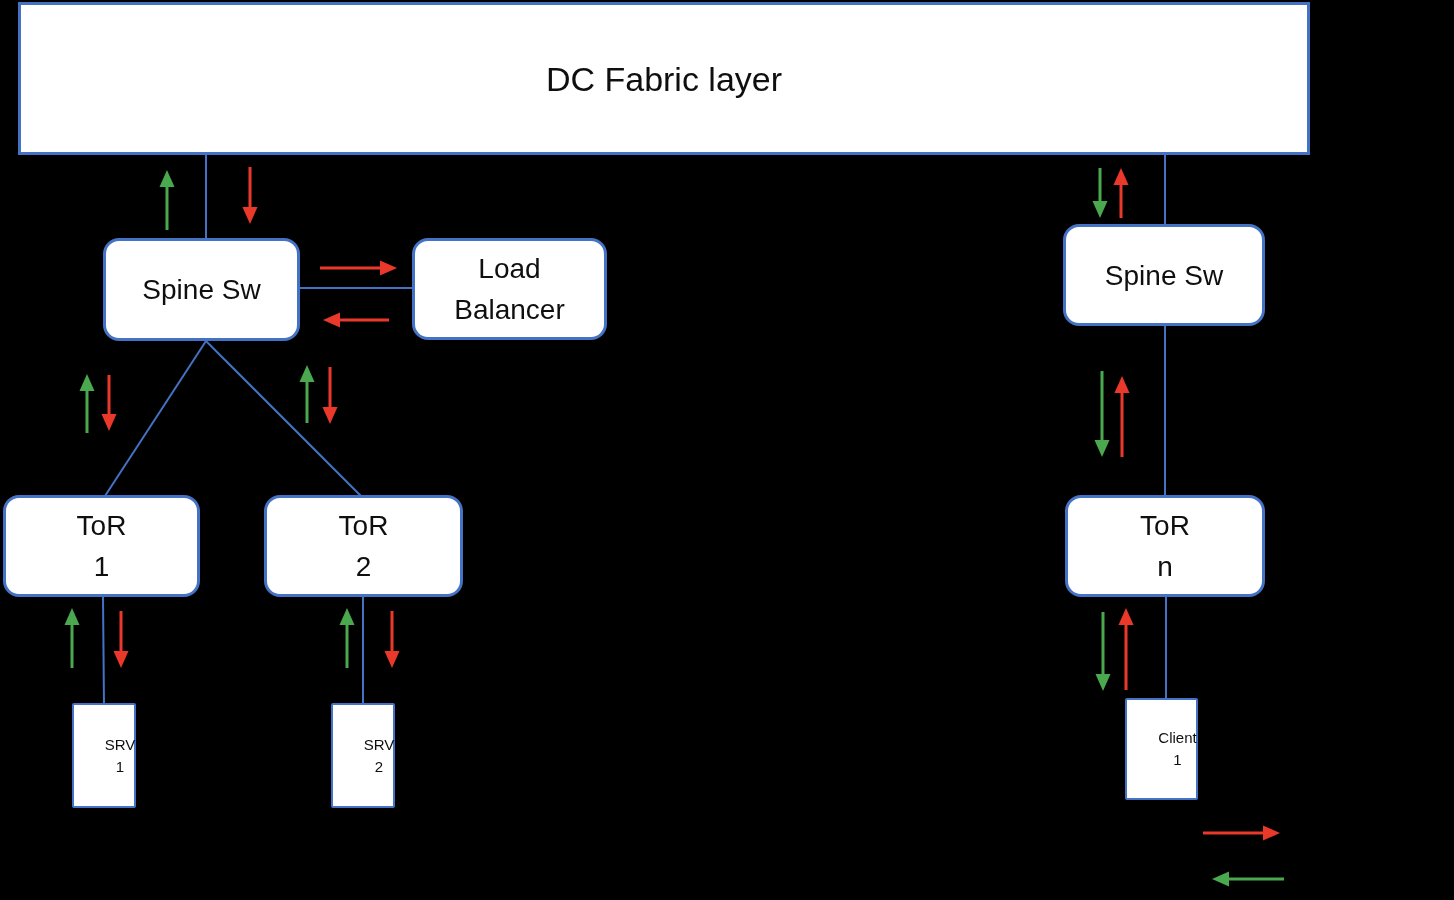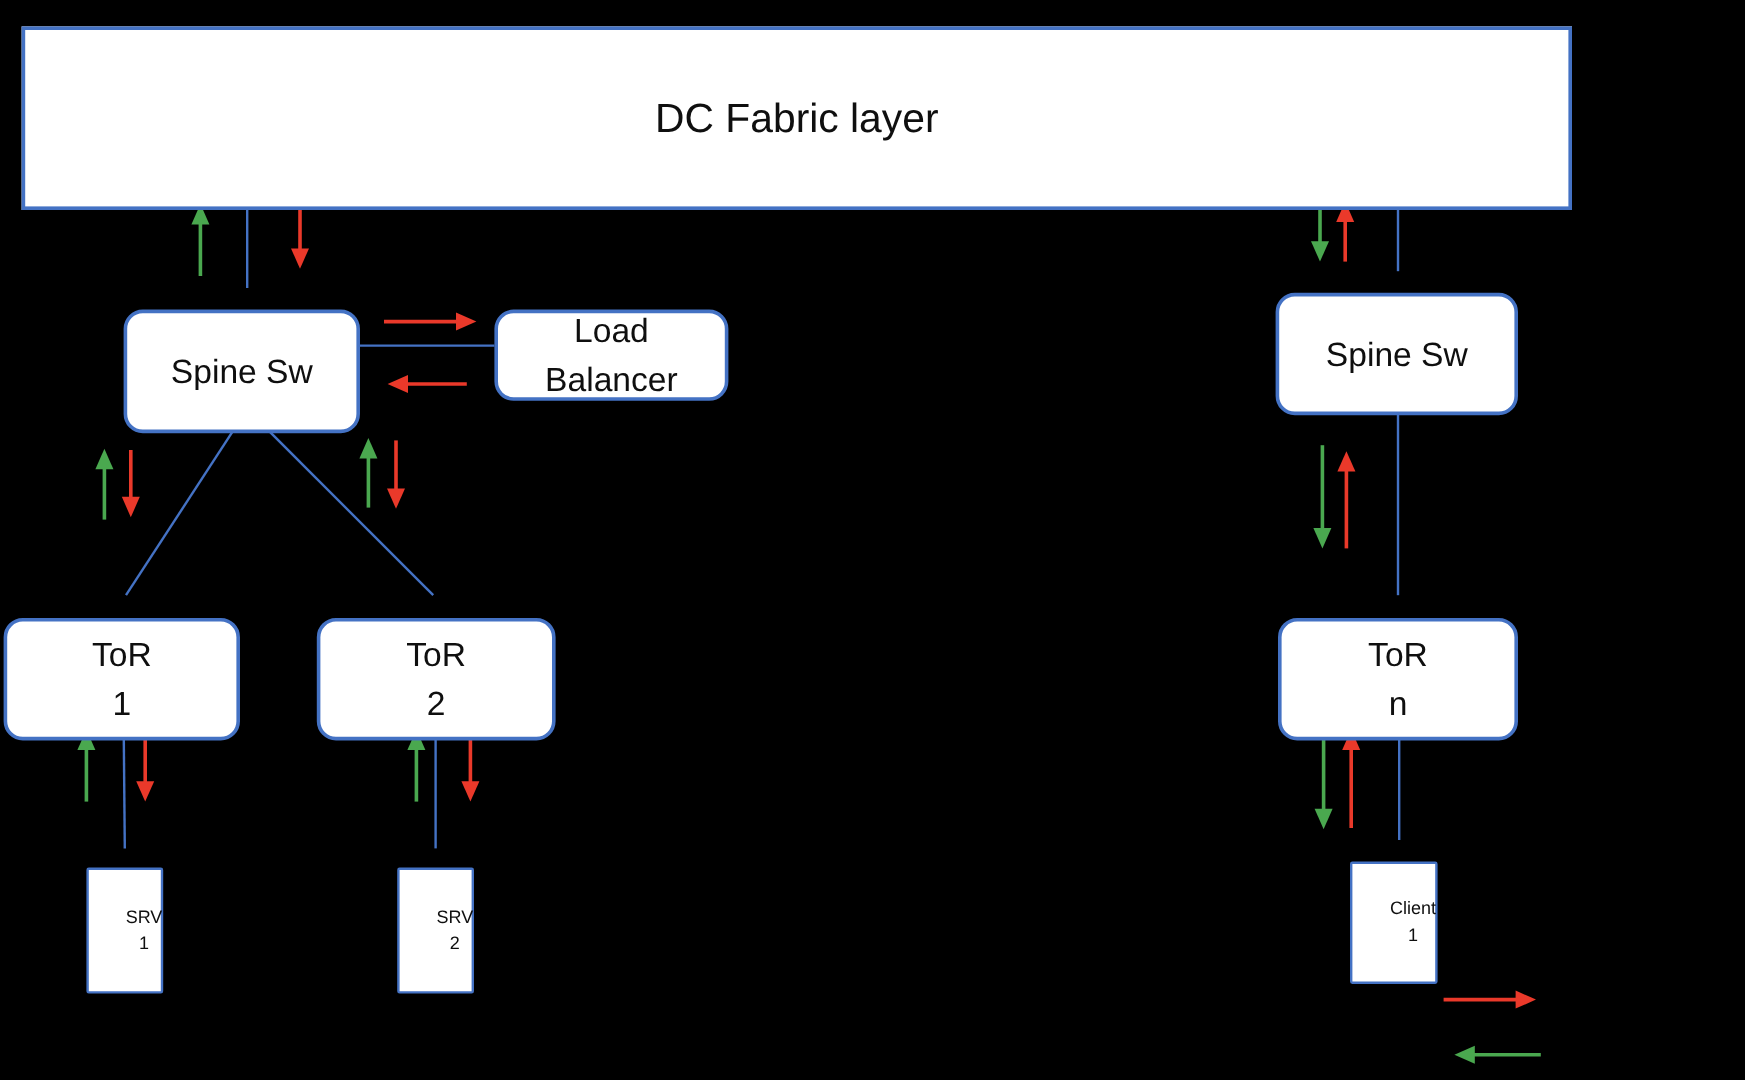--- a/index.html
+++ b/index.html
@@ -19,31 +19,31 @@
   .wires{position:absolute;left:0;top:0;z-index:1;}
   .wire{stroke:var(--connector);stroke-width:2;fill:none;}
   .shaft-green{stroke:var(--flow-green);stroke-width:3;fill:none;}
   .shaft-red{stroke:var(--flow-red);stroke-width:3;fill:none;}
   .head-green{fill:var(--flow-green);stroke:none;}
   .head-red{fill:var(--flow-red);stroke:none;}
   .node{
     position:absolute;z-index:2;box-sizing:border-box;
     background:var(--node-fill);border:3px solid var(--node-border);
     display:flex;flex-direction:column;align-items:center;justify-content:center;
-    color:var(--text);text-align:center;margin-top:20px;
+    color:var(--text);text-align:center;
   }
   .rounded{border-radius:16px;}
   .sq{border-width:2.5px;border-radius:2px;padding-left:32px;}
   .lbl-xl{font-size:34px;line-height:40px;}
   .lbl-lg{font-size:28px;line-height:41px;}
   .lbl-sm{font-size:15px;line-height:22px;}
   
   .n-fabric{left:18px;top:2px;width:1292px;height:153px;}
   .n-spine-left{left:103px;top:238px;width:197px;height:103px;}
-  .n-lb{left:412px;top:238px;width:195px;height:76px;}
+  .n-lb{left:412px;top:238px;width:195px;height:102px;}
   .n-tor1{left:3px;top:495px;width:197px;height:102px;}
   .n-tor2{left:264px;top:495px;width:199px;height:102px;}
   .n-srv1{left:72px;top:703px;width:64px;height:105px;}
   .n-srv2{left:331px;top:703px;width:64px;height:105px;}
   .n-spine-right{left:1063px;top:224px;width:202px;height:102px;}
   .n-torn{left:1065px;top:495px;width:200px;height:102px;}
   .n-client{left:1125px;top:698px;width:73px;height:102px;}
 </style>
 </head>
 <body>

